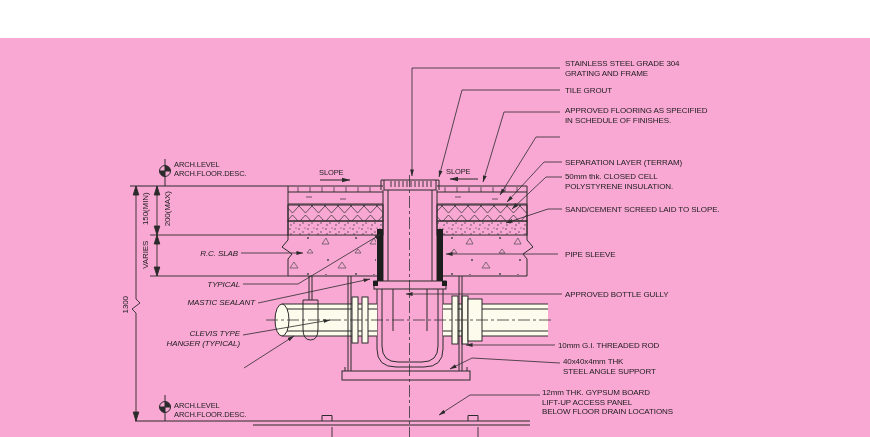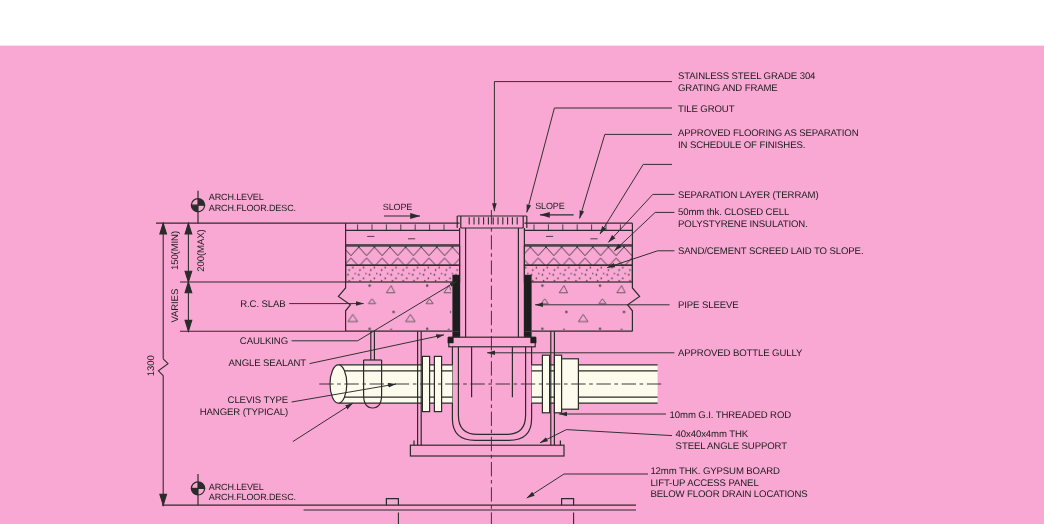--- a/index.html
+++ b/index.html
@@ -7,21 +7,21 @@
     position:relative;width:870px;height:437px;
     background:#f9a8d4;overflow:hidden;
     font-family:"Liberation Sans",sans-serif;
     margin-top:38px;
   }
   svg{position:absolute;left:0;top:0;}
   .lbl{
     position:absolute;color:#1c1c1c;font-size:8px;line-height:9.5px;
     white-space:pre-line;letter-spacing:-0.1px;
   }
-  .lbl.r{text-align:right;}
+  .lbl.r{text-align:right;font-style:italic;}
   .lbl.c{}
   .rot{transform:rotate(-90deg);transform-origin:center center;text-align:center;}
   .small{font-size:7.5px;line-height:9px;}
 </style>
 </head>
 <body>
 
 <div class="canvas">
 
 <svg width="870" height="437" viewBox="0 0 870 437">
@@ -258,38 +258,38 @@
     <polyline points="243,246 298,246 381,196" marker-end="url(#arr)"></polyline>
     <polyline points="258,265 370,241" marker-end="url(#arr)"></polyline>
     <polyline points="243,297 330,282" marker-end="url(#arr)"></polyline>
     <polyline points="244,330 294,298" marker-end="url(#arr)"></polyline>
   </g>
 </svg>
 
 <div class="lbl" style="left:565px;top:21px;width:150px">STAINLESS STEEL GRADE 304
 GRATING AND FRAME</div>
 <div class="lbl" style="left:565px;top:48px;width:120px">TILE GROUT</div>
-<div class="lbl" style="left:565px;top:68px;width:160px">APPROVED FLOORING AS SEPARATION
+<div class="lbl" style="left:565px;top:68px;width:160px">APPROVED FLOORING AS SPECIFIED
 IN SCHEDULE OF FINISHES.</div>
 <div class="lbl" style="left:565px;top:120px;width:150px">SEPARATION LAYER (TERRAM)</div>
 <div class="lbl" style="left:565px;top:134px;width:140px">50mm thk.  CLOSED CELL
 POLYSTYRENE INSULATION.</div>
 <div class="lbl" style="left:565px;top:167px;width:180px">SAND/CEMENT SCREED LAID TO SLOPE.</div>
 <div class="lbl" style="left:565px;top:212px;width:100px">PIPE SLEEVE</div>
 <div class="lbl" style="left:565px;top:252px;width:140px">APPROVED BOTTLE GULLY</div>
 <div class="lbl" style="left:558px;top:303px;width:140px">10mm G.I. THREADED ROD</div>
 <div class="lbl" style="left:563px;top:319px;width:130px">40x40x4mm THK
 STEEL ANGLE SUPPORT</div>
 <div class="lbl" style="left:542px;top:350px;width:160px">12mm THK. GYPSUM BOARD
 LIFT-UP ACCESS PANEL
 BELOW FLOOR DRAIN LOCATIONS</div>
 
 <div class="lbl r" style="left:178px;top:211px;width:60px">R.C. SLAB</div>
-<div class="lbl r" style="left:180px;top:242px;width:60px">CAULKING</div>
-<div class="lbl r" style="left:165px;top:260px;width:90px">ANGLE SEALANT</div>
+<div class="lbl r" style="left:180px;top:242px;width:60px">TYPICAL</div>
+<div class="lbl r" style="left:165px;top:260px;width:90px">MASTIC SEALANT</div>
 <div class="lbl r" style="left:150px;top:291px;width:90px">CLEVIS TYPE
 HANGER (TYPICAL)</div>
 
 <div class="lbl small" style="left:174px;top:122px;width:100px">ARCH.LEVEL
 ARCH.FLOOR.DESC.</div>
 <div class="lbl small" style="left:174px;top:363px;width:100px">ARCH.LEVEL
 ARCH.FLOOR.DESC.</div>
 
 <div class="lbl rot" style="left:121px;top:166px;width:50px">150(MIN)</div>
 <div class="lbl rot" style="left:143px;top:166px;width:50px">200(MAX)</div>

